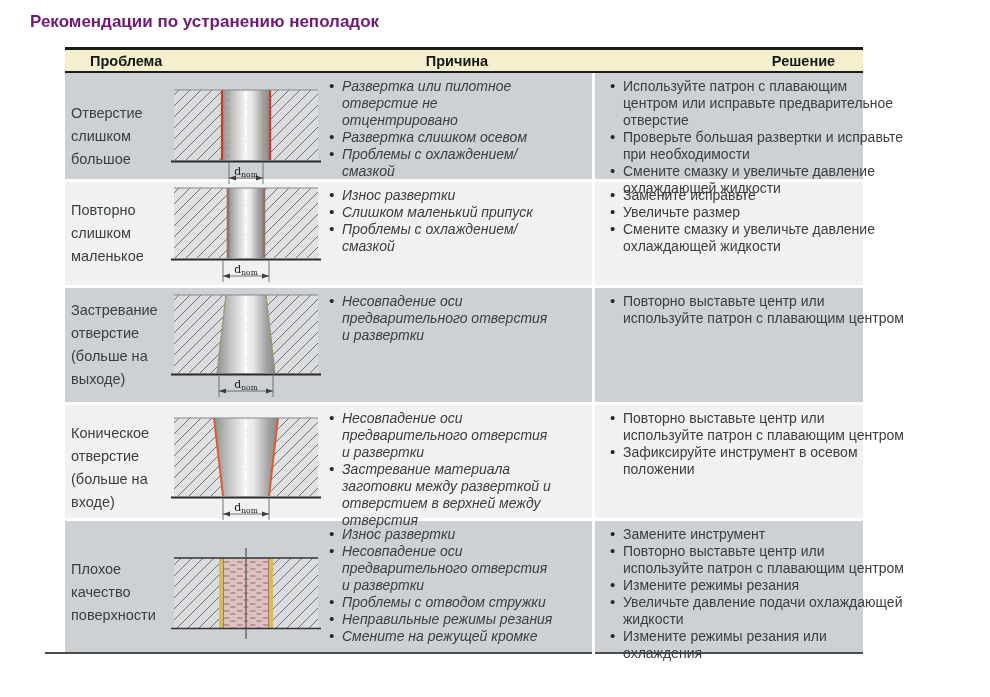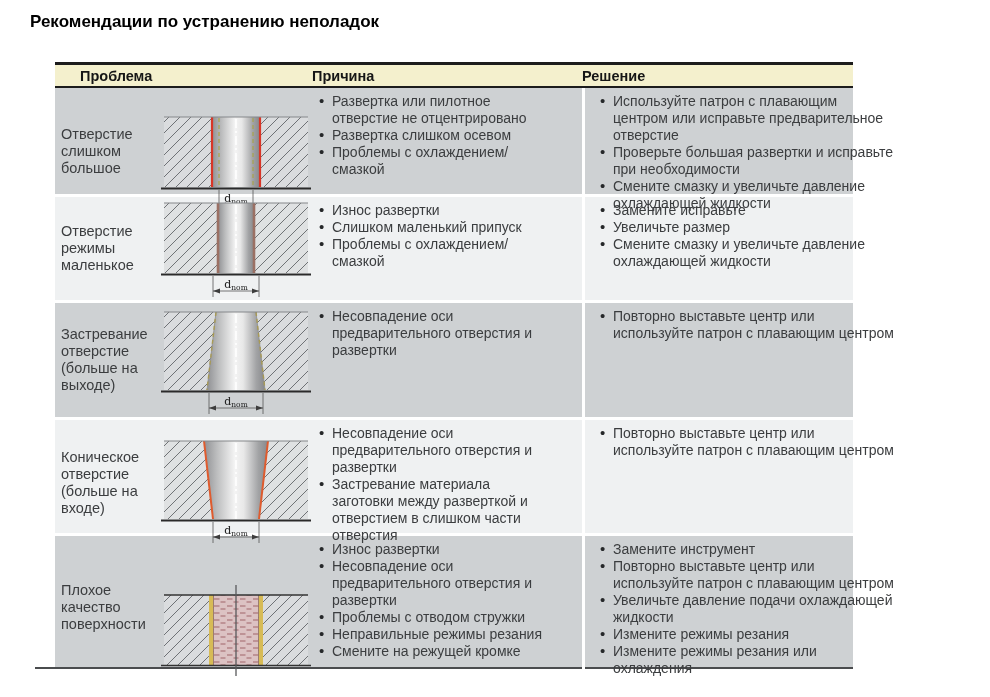--- a/index.html
+++ b/index.html
@@ -4,59 +4,59 @@
 <style>
   * { box-sizing: border-box; }
   html,body { margin:0; padding:0; background:#ffffff; }
   body {
     width: 990px; height: 697px;
     font-family: "Liberation Sans", "DejaVu Sans", sans-serif;
     color: #3b3d3f;
     overflow: hidden;
   }
   .page-title {
-    font-size: 17px; font-weight: bold; color: #000000;
-    margin: 12px 0 30px 30px;
+    font-size: 17px; font-weight: bold; color: #701a75;
+    margin: 12px 0 15px 30px;
   }
   .ts-table {
-    margin-left: 35px;
+    margin-left: 45px;
     width: 818px;
     border-bottom: 2px solid #4a4c4e;
     padding-left: 20px;
   }
   .thead {
     display: grid;
     grid-template-columns: 257px 270px 423px;
     background: #f4f0cd;
     border-top: 3px solid #1c1c1c;
     border-bottom: 2px solid #1c1c1c;
     height: 26px;
     align-items: center;
     font-weight: bold;
     font-size: 14.5px;
     color: #161616;
   }
   .th-problem { padding-left: 25px; text-align: left; }
-  .th-cause, .th-solution { text-align: left; }
+  .th-cause, .th-solution { text-align: center; }
   .row { display: grid; grid-template-columns: 105px 152px 270px 423px; }
   .row + .row { margin-top: 3px; }
   .row.dark  { background: #ced1d3; }
   .row.light { background: #eff1f2; }
   .r1 { height: 106px; }
   .r2 { height: 103px; }
   .r3 { height: 114px; }
   .r4 { height: 113px; }
   .r5 { height: 131px; }
   .cell-problem {
     display: flex; align-items: center;
     padding-left: 6px;
-    font-size: 14.5px; line-height: 17px; color: #3b3d3f;
-  }
-  .cell-diagram { display: flex; justify-content: center; align-items: flex-end; padding-top: 2px; }
-  .cell-cause   { padding: 5px 35px 2px 4px; }
+    font-size: 14.5px; line-height: 23px; color: #3b3d3f;
+  }
+  .cell-diagram { display: flex; justify-content: center; align-items: center; padding-top: 2px; }
+  .cell-cause   { padding: 5px 35px 2px 4px; font-style: italic; }
   .cell-solution{ padding: 5px 110px 2px 12px; border-left: 3px solid #ffffff; }
   ul.bullets { margin: 0; padding: 0; list-style: none; font-size: 14px; line-height: 17px; color: #3b3d3f; }
   ul.bullets li { position: relative; padding-left: 16px; }
   ul.bullets li::before {
     content: "\2022";
     position: absolute; left: 3px; top: -1px;
     color: #26282a; font-size: 15px;
   }
   svg text { user-select: none; }
 </style>
@@ -118,21 +118,21 @@
     <div class="cell-solution">
         <ul class="bullets">
           <li>Используйте патрон с плавающим центром или исправьте предварительное отверстие</li>
           <li>Проверьте большая развертки и исправьте при необходимости</li>
           <li>Смените смазку и увеличьте давление охлаждающей жидкости</li>
         </ul>
       </div>
   </div>
 
   <div class="row light r2">
-    <div class="cell-problem">Отверстие режимы маленькое</div>
+    <div class="cell-problem">Повторно слишком маленькое</div>
     <div class="cell-diagram">
       <svg width="150" height="100" viewBox="0 0 150 100">
         <defs>
           <pattern id="h2" width="11" height="11" patternUnits="userSpaceOnUse">
             <rect width="11" height="11" fill="#dfe1e2"></rect>
             <path d="M-1,12 L12,-1" stroke="#63666a" stroke-width="0.9" fill="none"></path>
           </pattern>
           <linearGradient id="g2" x1="0" y1="0" x2="1" y2="0">
             <stop offset="0" stop-color="#8f9093"></stop>
               <stop offset="0.2" stop-color="#bcbdbe"></stop>
@@ -249,26 +249,27 @@
         <line x1="98" y1="84" x2="98" y2="105" stroke="#555" stroke-width="0.8"></line>
         <line x1="52" y1="99" x2="98" y2="99" stroke="#555" stroke-width="0.8"></line>
         <polygon points="52,99 59,96.6 59,101.4" fill="#3d3d3d"></polygon>
         <polygon points="98,99 91,96.6 91,101.4" fill="#3d3d3d"></polygon>
         <text x="75" y="96" text-anchor="middle" font-family="DejaVu Serif, serif" font-size="11" fill="#222"><tspan>d</tspan><tspan font-size="7.5" dy="1.5">nom</tspan></text>
       </svg>
     </div>
     <div class="cell-cause">
         <ul class="bullets">
           <li>Несовпадение оси предварительного отверстия и развертки</li>
-          <li>Застревание материала заготовки между разверткой и отверстием в слишком части отверстия</li>
+          <li>Застревание материала заготовки между разверткой и отверстием в верхней между отверстия</li>
         </ul>
       </div>
     <div class="cell-solution">
         <ul class="bullets">
           <li>Повторно выставьте центр или используйте патрон с плавающим центром</li>
+          <li>Зафиксируйте инструмент в осевом положении</li>
         </ul>
       </div>
   </div>
 
   <div class="row dark r5">
     <div class="cell-problem">Плохое качество поверхности</div>
     <div class="cell-diagram">
       <svg width="150" height="96" viewBox="0 0 150 96">
         <defs>
           <pattern id="h5" width="11" height="11" patternUnits="userSpaceOnUse">
@@ -298,20 +299,20 @@
           <li>Несовпадение оси предварительного отверстия и развертки</li>
           <li>Проблемы с отводом стружки</li>
           <li>Неправильные режимы резания</li>
           <li>Смените на режущей кромке</li>
         </ul>
       </div>
     <div class="cell-solution">
         <ul class="bullets">
           <li>Замените инструмент</li>
           <li>Повторно выставьте центр или используйте патрон с плавающим центром</li>
+          <li>Измените режимы резания</li>
           <li>Увеличьте давление подачи охлаждающей жидкости</li>
-          <li>Измените режимы резания</li>
           <li>Измените режимы резания или охлаждения</li>
         </ul>
       </div>
   </div>
 
 </div>
 
 </body></html>

